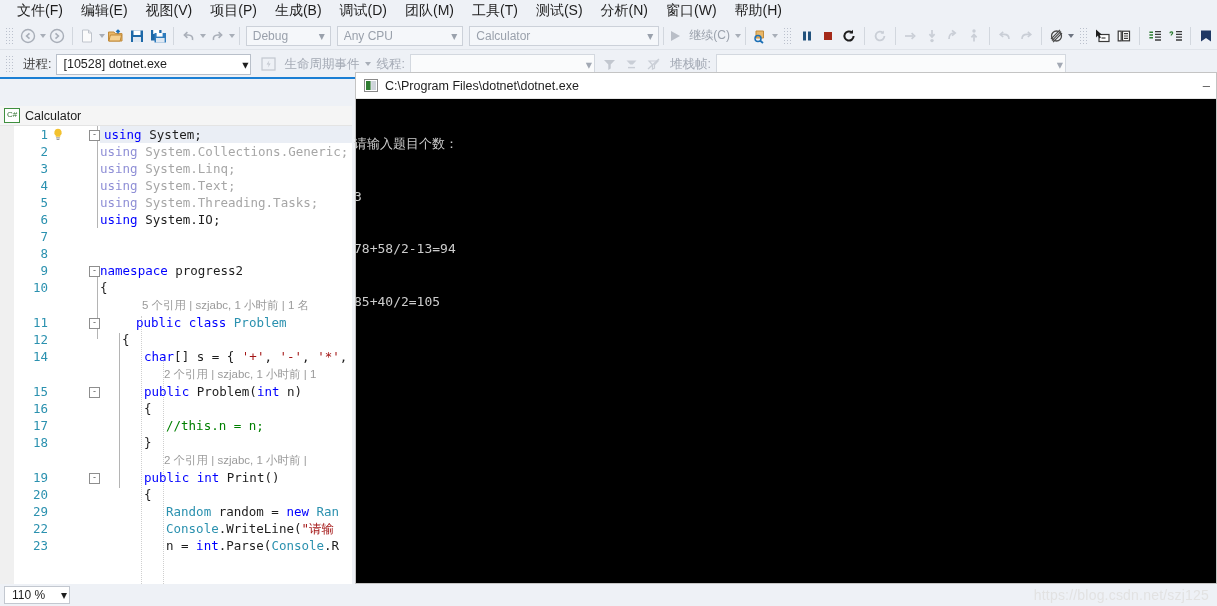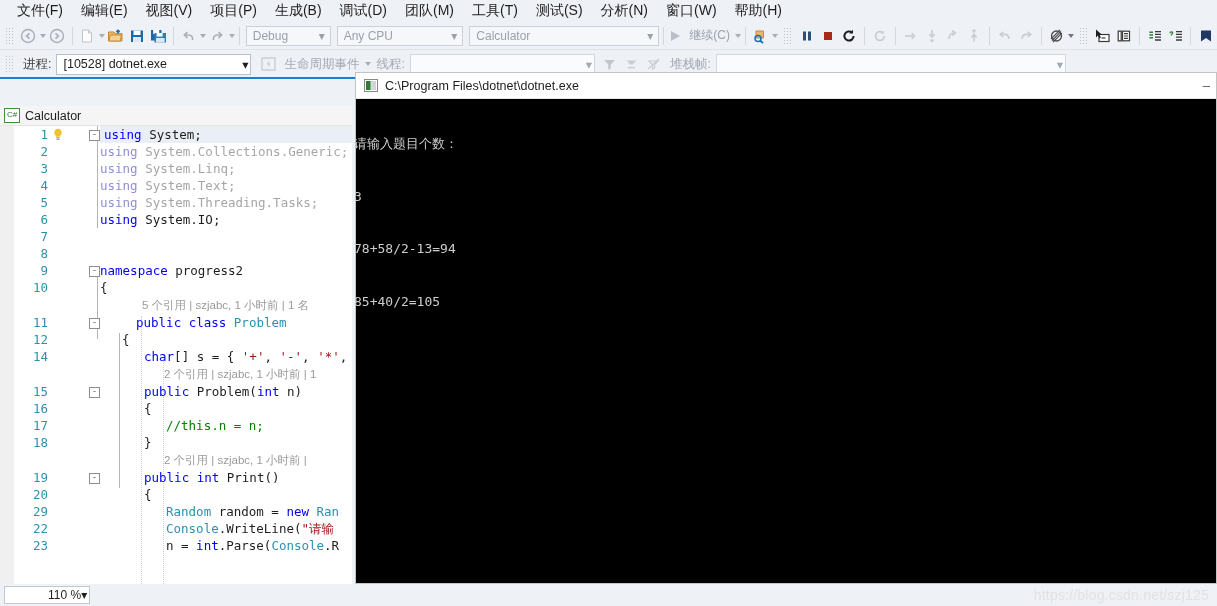--- a/index.html
+++ b/index.html
@@ -129,21 +129,21 @@
 
   
   .statusbar{
     position:absolute;left:0;top:584px;width:1217px;height:22px;background:#eef1f6;
     display:flex;align-items:center;box-sizing:border-box;
   }
   .zoombox{
     margin-left:4px;height:18px;min-width:66px;border:1px solid #c3c8d0;background:#fff;
     display:flex;align-items:center;padding:0 2px 0 7px;box-sizing:border-box;font-size:12px;color:#1e1e1e;
   }
-  .zoombox .zval{flex:1;margin-left:36px;}
+  .zoombox .zval{flex:1;}
   .watermark{
     position:absolute;right:8px;bottom:3px;font-size:14px;color:#e2e2e2;white-space:nowrap;
     font-family:"Liberation Sans",sans-serif;letter-spacing:.2px;
   }
 </style>
 </head>
 <body>
 
 <div id="app">
 

